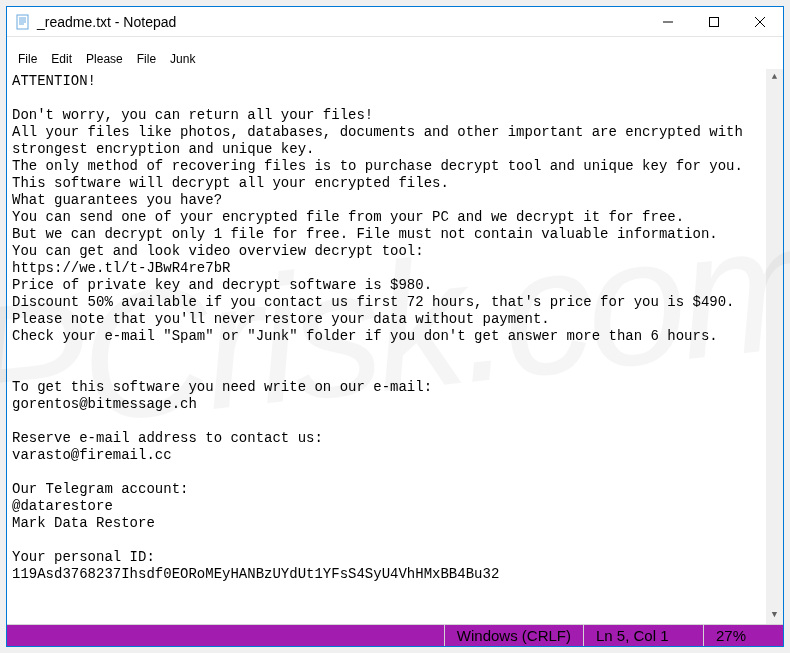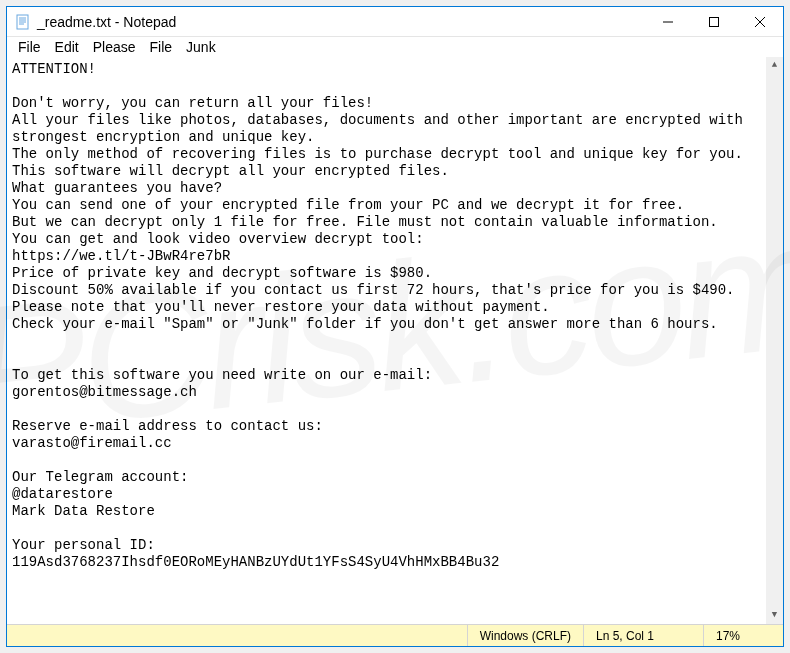--- a/index.html
+++ b/index.html
@@ -60,45 +60,46 @@
     color: #000;
     background: transparent;
     border: none;
     font-family: inherit;
   }
   .menubar {
     height: 20px;
     display: flex;
     align-items: center;
     padding: 0 4px;
-    font-size: 14px;
+    font-size: 12px;
     color: #000;
     background: #fff;
+    margin-top: 12px;
   }
   .menu-item {
     padding: 1px 7px 1px 7px;
   }
   .content {
     flex: 1;
     overflow: hidden;
     padding: 4px 5px;
     font-family: Consolas, "Courier New", monospace;
     font-size: 14px;
     line-height: 17px;
     color: #000;
     white-space: pre-wrap;
     position: relative;
   }
   .statusbar {
     height: 22px;
-    background: #fef9c3;
+    background: #a21caf;
     border-top: 1px solid #d4d4d4;
     display: flex;
     align-items: center;
-    font-size: 12px;
+    font-size: 15px;
     color: #000;
     text-align: center;
   }
   .status-spacer { flex: 1; }
   .status-cell {
     padding: 0 12px;
     border-left: 1px solid #d4d4d4;
     height: 100%;
     display: flex;
     align-items: center;
@@ -214,17 +215,17 @@
 @datarestore
 Mark Data Restore
 
 Your personal ID:
 119Asd3768237Ihsdf0EORoMEyHANBzUYdUt1YFsS4SyU4VhHMxBB4Bu32</span><div class="scrollbar"><div class="scroll-btn top">▲</div><div class="scroll-btn bot">▼</div></div></div>
 
   <div class="statusbar">
     <div class="status-spacer"></div>
     <div class="status-cell">Windows (CRLF)</div>
     <div class="status-cell ln">Ln 5, Col 1</div>
-    <div class="status-cell zoom">17%</div>
+    <div class="status-cell zoom">27%</div>
   </div>
 </div>
 
 <div class="watermark">PCrisk.com</div>
 
 </body></html>

